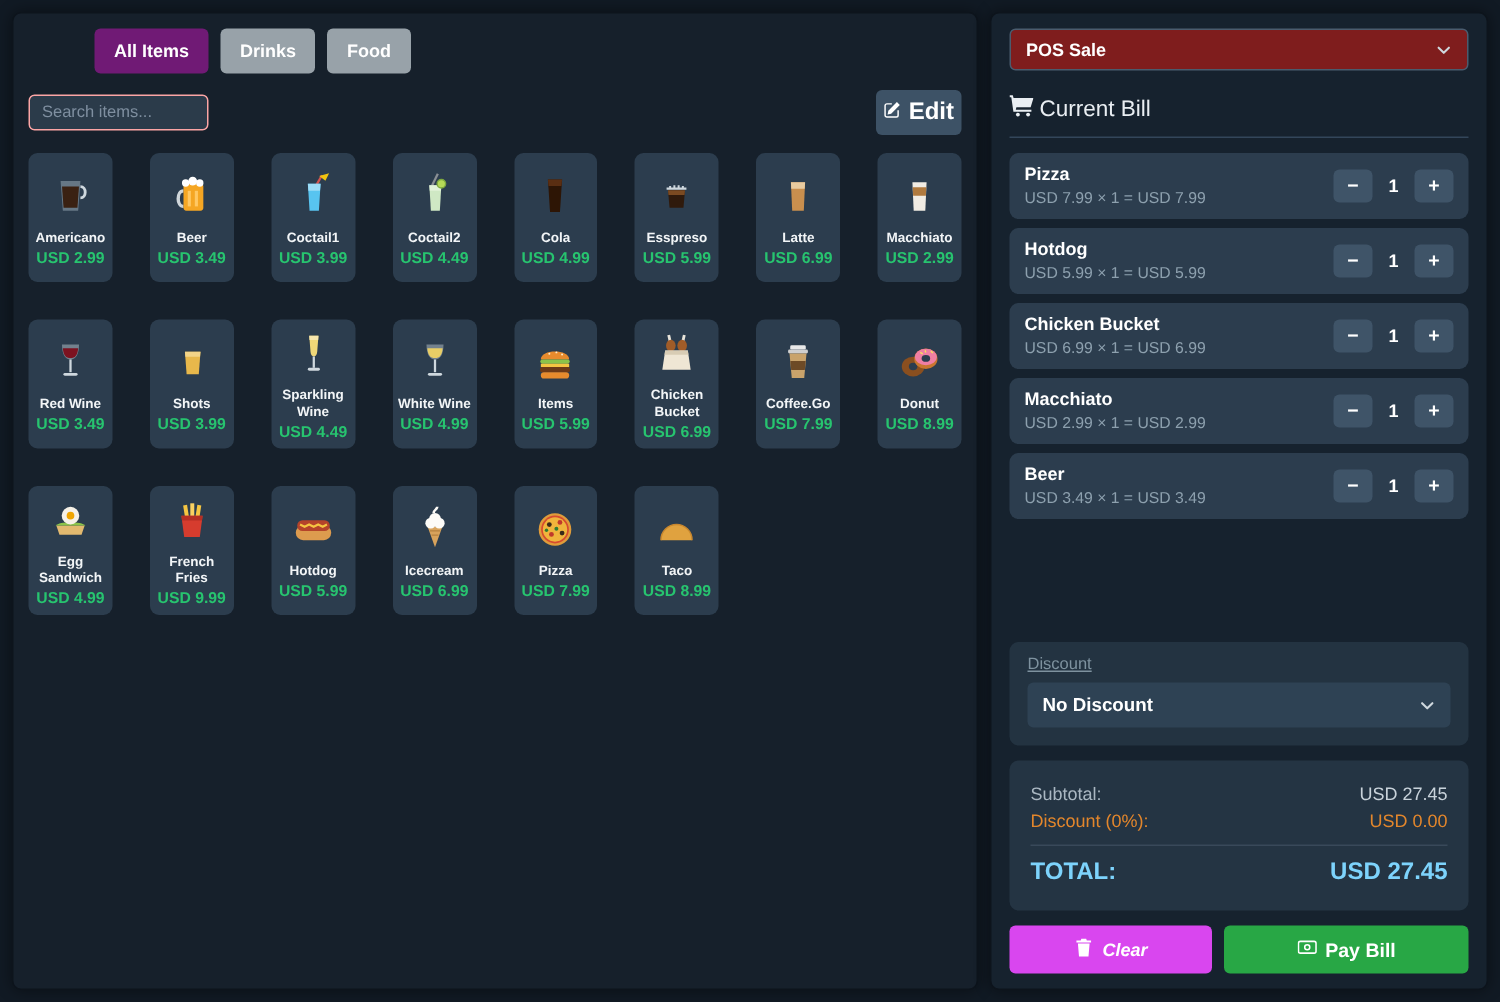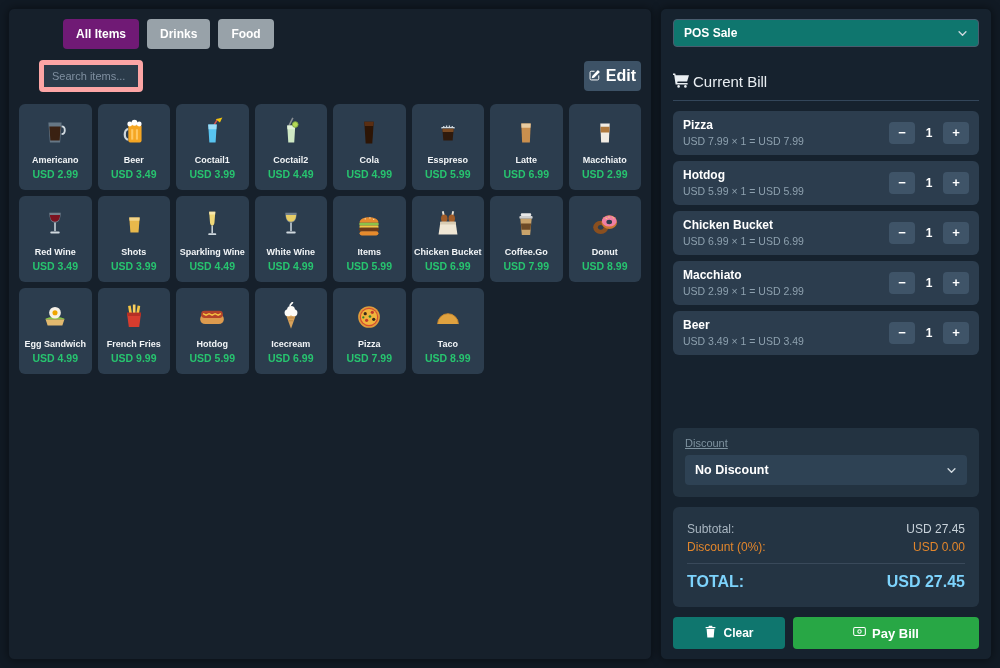--- a/index.html
+++ b/index.html
@@ -13,42 +13,42 @@
   .right-panel { width:332px; padding:10px 12px; display:flex; flex-direction:column; background:#16222e; }
 
   
   .tabs { display:flex; gap:8px; }
   .tab { border:none; border-radius:4px; padding:8px 13px; font-family:inherit;
          font-size:12px; font-weight:bold; color:#fff; background:#98a2a9; cursor:pointer; }
   .tab.active { background:#701a75;margin-left:44px; }
 
   
   .toolbar { display:flex; justify-content:space-between; align-items:center; margin:11px 0 12px; }
-  .search { width:104px; background:#2b3b4a; border:5px solid #fca5a5; border-radius:4px;
-            color:#aebbc8; font-family:inherit; font-size:11px; padding:5px 8px;margin-left:20px; }
+  .search { width:120px; background:#2b3b4a; border:1px solid #fca5a5; border-radius:4px;
+            color:#aebbc8; font-family:inherit; font-size:11px; padding:5px 8px; }
   .search::placeholder { color:#7f8fa0; }
   .btn-edit { background:#3d5266; border:none; border-radius:4px; color:#fff; cursor:pointer;
               font-family:inherit; font-size:16px; font-weight:bold; padding:6px 5px;
               display:flex; align-items:center; gap:5px; }
   .btn-edit svg { width:12px; height:12px; }
 
   
-  .grid { display:grid; grid-template-columns:repeat(8,1fr); gap:6px; }
+  .grid { display:grid; grid-template-columns:repeat(8,1fr); gap:25px; }
   .card { background:#2c3d4e; border-radius:6px; height:86px; cursor:pointer;
           display:flex; flex-direction:column; align-items:center; justify-content:center;
           gap:3px; padding:5px 2px; }
   .p-icon { height:38px; display:flex; align-items:center; justify-content:center; }
   .p-icon svg { width:34px; height:34px; }
   .p-name { font-size:9px; font-weight:bold; color:#f2f5f7; text-align:center; line-height:1.15; }
   .p-price { font-size:10.5px; font-weight:bold; color:#27c46f; }
 
   
   .sale-select { display:flex; justify-content:space-between; align-items:center; cursor:pointer;
-                 background:#0f766e; border:1px solid #4a5c6e; border-radius:4px;
-                 padding:6px 10px; font-size:12px; font-weight:bold; color:#fff; margin-bottom:24px; }
+                 background:#7f1d1d; border:1px solid #4a5c6e; border-radius:4px;
+                 padding:6px 10px; font-size:12px; font-weight:bold; color:#fff; margin-bottom:14px; }
   .chev svg { width:11px; height:11px; color:#cfd8de; display:block; }
   .bill-title { display:flex; align-items:center; gap:4px; color:#e9eef2; font-size:15px; margin:1px 0 9px; }
   .bill-title svg { width:16px; height:16px; color:#e9eef2; }
   .divider { border:none; border-top:1px solid #33465a; margin:0 0 10px; }
 
   .bill-item { background:#2c3d4e; border-radius:6px; padding:7px 10px 8px; margin-bottom:6px;
                display:flex; align-items:center; justify-content:space-between; }
   .bi-name { font-size:12px; font-weight:bold; color:#fff; margin-bottom:3px; }
   .bi-detail { font-size:10.5px; color:#8da0ae; }
   .qty-group { display:flex; align-items:center; gap:9px; }
@@ -68,21 +68,21 @@
   .t-sub .t-label { color:#aab7c2; } .t-sub .t-value { color:#c8d2da; }
   .t-disc { color:#e2862c; }
   .t-hr { border:none; border-top:1px solid #39495a; margin:9px 0; }
   .t-total { font-size:16px; font-weight:bold; color:#7dd3fc; margin-top:2px; }
 
   .actions { display:flex; gap:8px; margin-top:10px; }
   .btn { border:none; border-radius:4px; height:32px; color:#fff; cursor:pointer;
          font-family:inherit; font-weight:bold; font-size:12px;
          display:flex; align-items:center; justify-content:center; gap:6px; }
   .btn svg { width:13px; height:13px; }
-  .btn-clear { width:112px; background:#0f766e; }
+  .btn-clear { width:135px; background:#d946ef;font-style:italic; }
   .btn-pay { flex:1; background:#28a745; font-size:13px; }
 </style>
 </head>
 <body>
 
 <div class="app">
 
   <div class="panel left-panel">
     <div class="tabs">
       <button class="tab active">All Items</button>

